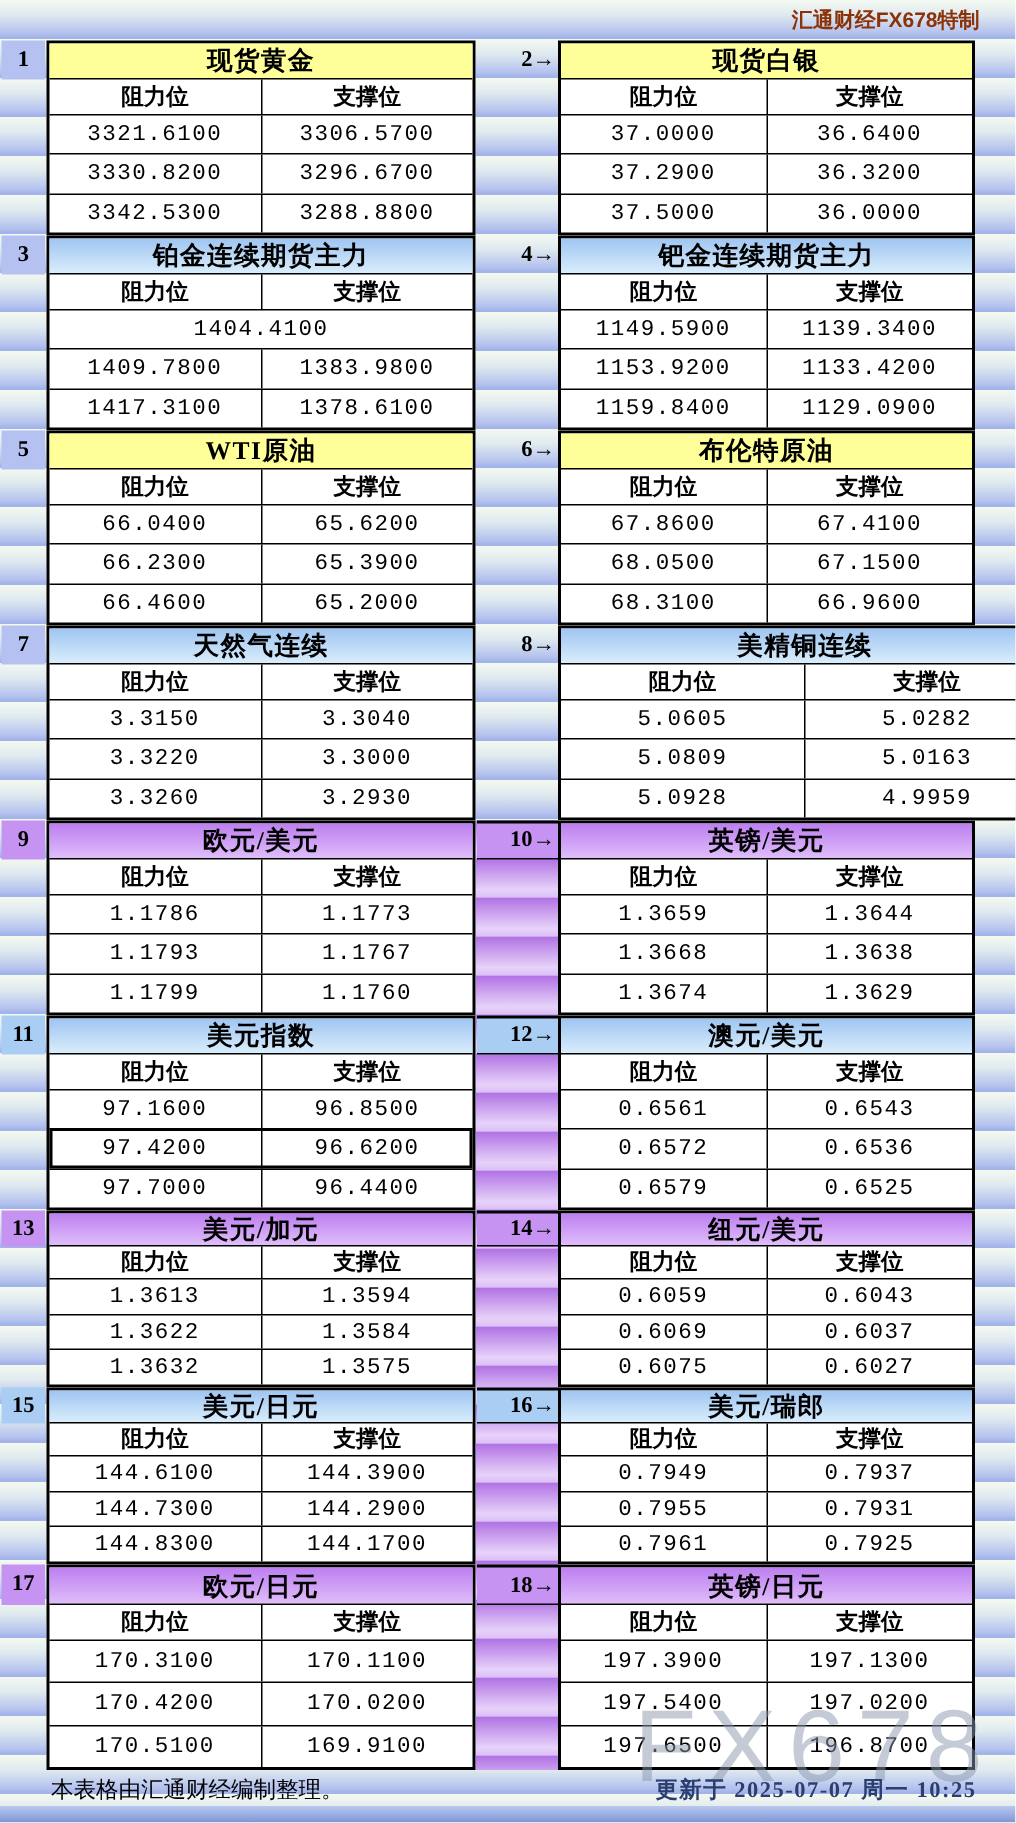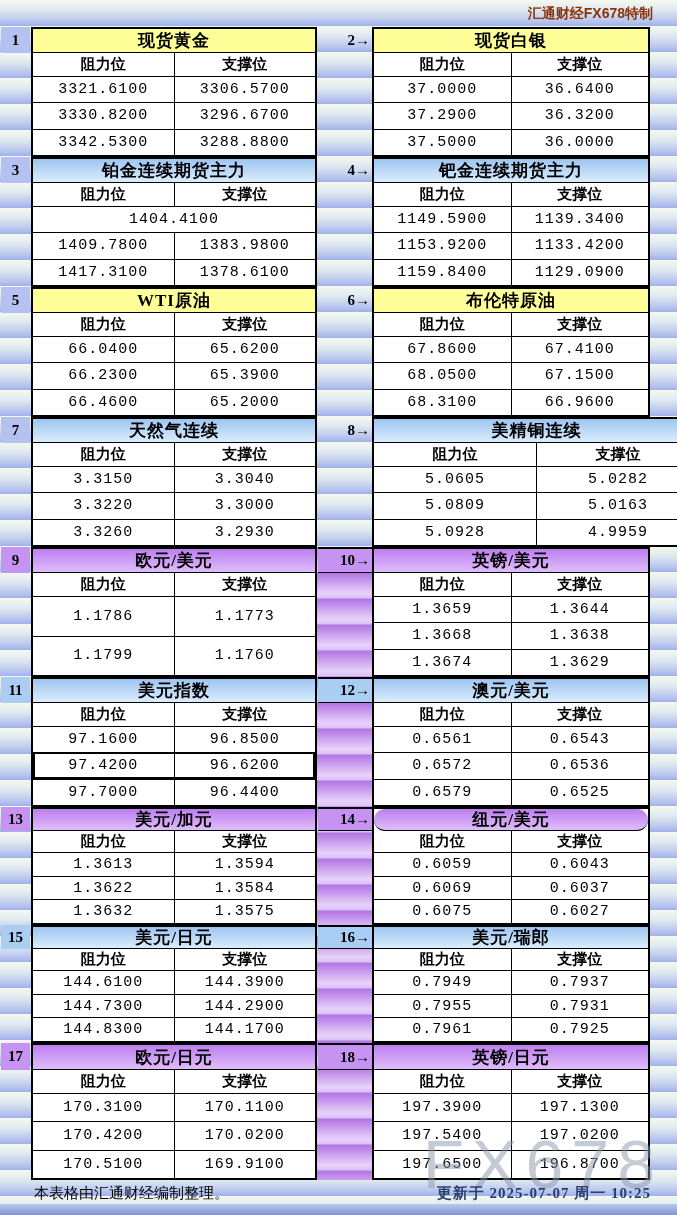--- a/index.html
+++ b/index.html
@@ -246,20 +246,24 @@
         <div class="hdr s-purple" style="height: 23px;">欧元/美元</div>
         <div class="sub" style="height: 23px;">
           <div>阻力位</div>
           <div>支撑位</div>
         </div>
         <div class="drow">
           <div>1.1786</div>
           <div>1.1773</div>
         </div>
         <div class="drow">
+          <div>1.1793</div>
+          <div>1.1767</div>
+        </div>
+        <div class="drow">
           <div>1.1799</div>
           <div>1.1760</div>
         </div>
       </div>
       <div class="block" style="left: 372px; top: 547px; width: 278px; height: 130px;">
         <div class="hdr s-purple" style="height: 23px;">英镑/美元</div>
         <div class="sub" style="height: 23px;">
           <div>阻力位</div>
           <div>支撑位</div>
         </div>
@@ -331,21 +335,21 @@
         <div class="drow">
           <div>1.3622</div>
           <div>1.3584</div>
         </div>
         <div class="drow">
           <div>1.3632</div>
           <div>1.3575</div>
         </div>
       </div>
       <div class="block" style="left: 372px; top: 807px; width: 278px; height: 118px;">
-        <div class="hdr s-purple" style="height: 21px; border-radius: 11px;">纽元/美元</div>
+        <div class="hdr s-purple" style="height: 21px;">纽元/美元</div>
         <div class="sub" style="height: 21px;">
           <div>阻力位</div>
           <div>支撑位</div>
         </div>
         <div class="drow">
           <div>0.6059</div>
           <div>0.6043</div>
         </div>
         <div class="drow">
           <div>0.6069</div>

